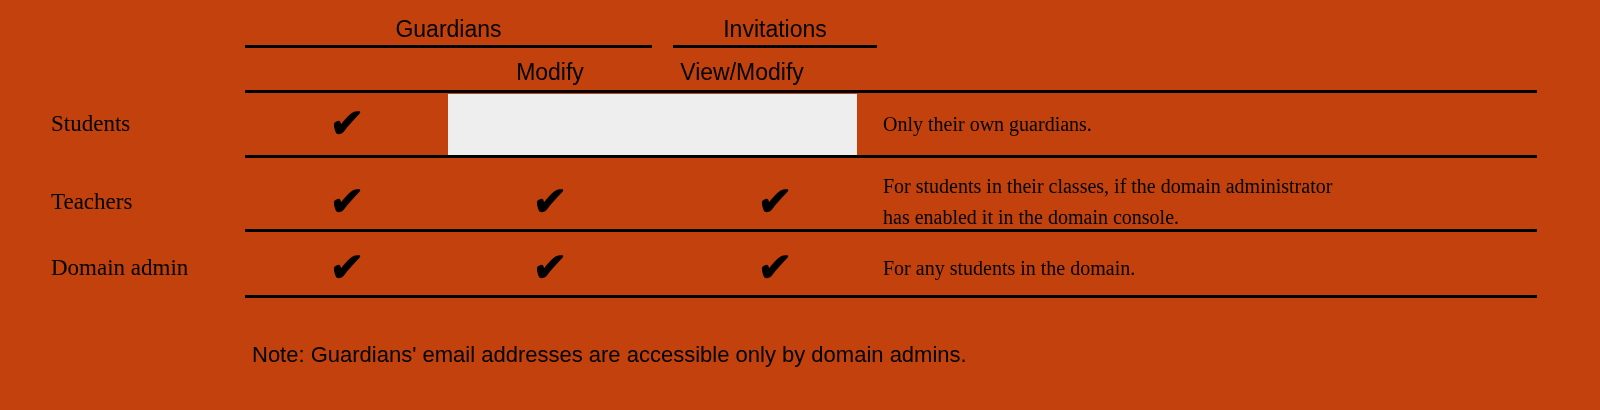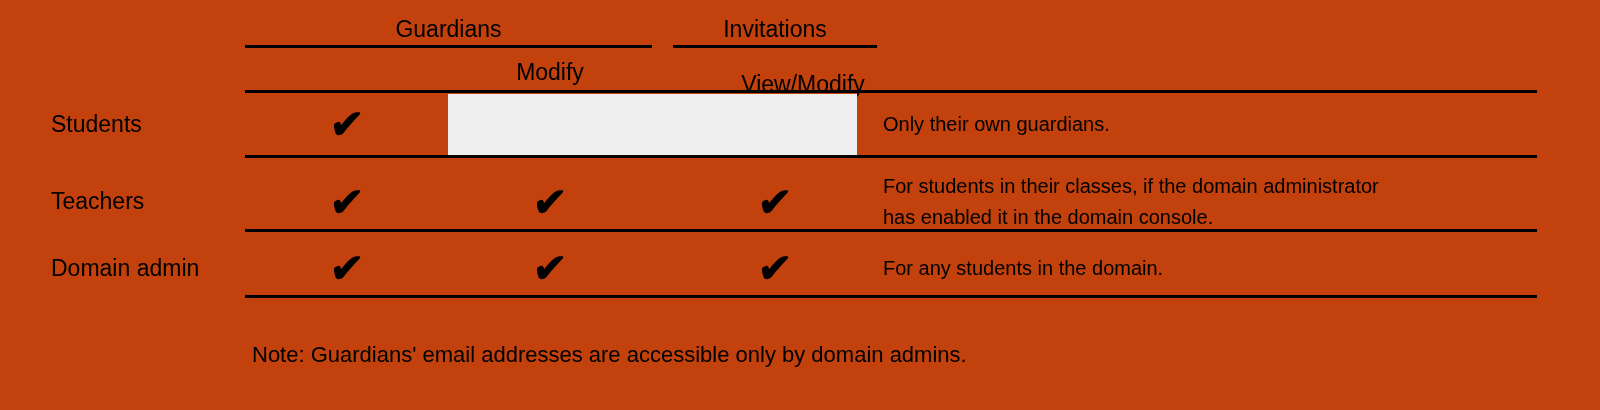--- a/index.html
+++ b/index.html
@@ -45,37 +45,37 @@
     position: absolute;
     top: 56px;
     height: 32px;
     display: flex;
     align-items: center;
     justify-content: center;
     font-size: 23px;
   }
   .col-view   { left: 245px; width: 203px; }
   .col-modify { left: 448px; width: 204px; }
-  .col-vm     { left: 701px; width: 204px; margin-top: 12px; }
+  .col-vm     { left: 640px; width: 204px; }
 
   
   .hline {
     position: absolute;
     left: 245px;
     width: 1292px;
     height: 3px;
     background: #000000;
   }
   .hline.l1 { top: 90px; }
   .hline.l2 { top: 155px; }
   .hline.l3 { top: 229px; }
   .hline.l4 { top: 295px; }
 
   
-  .row { position: absolute; left: 0; width: 1600px; }
+  .row { position: absolute; left: 0; width: 1600px; font-family: Liberation Serif, serif; }
   .row.r-students { top: 93px;  height: 62px; }
   .row.r-teachers { top: 158px; height: 71px; margin-top: 8px; }
   .row.r-admin    { top: 232px; height: 72px; }
 
   .cell {
     position: absolute;
     top: 0; height: 100%;
     display: flex;
     align-items: center;
   }

